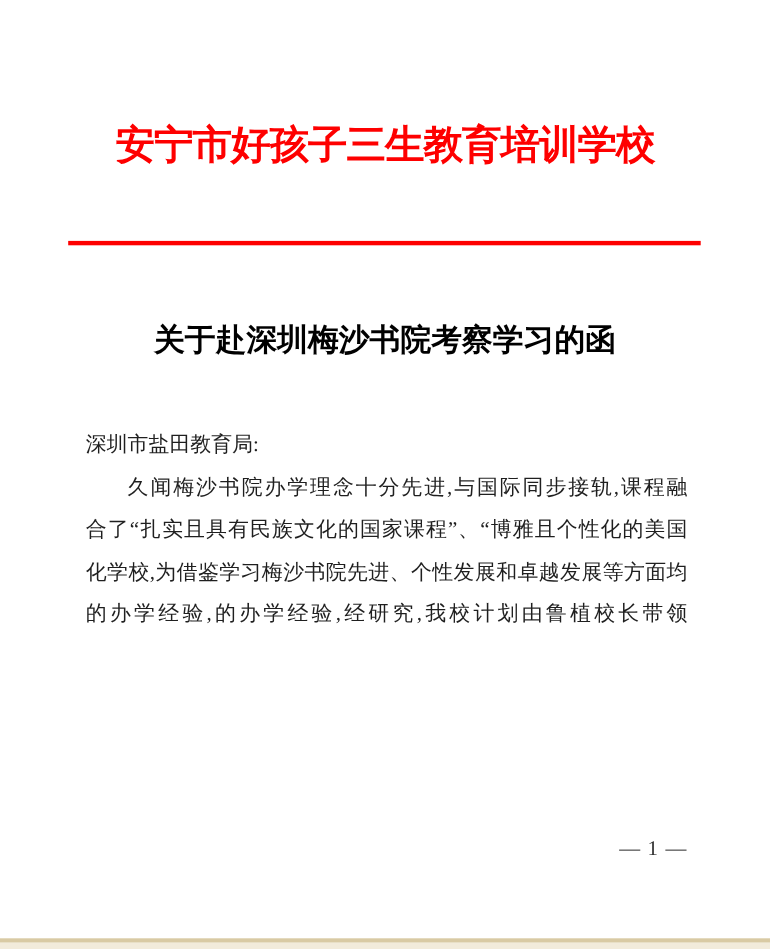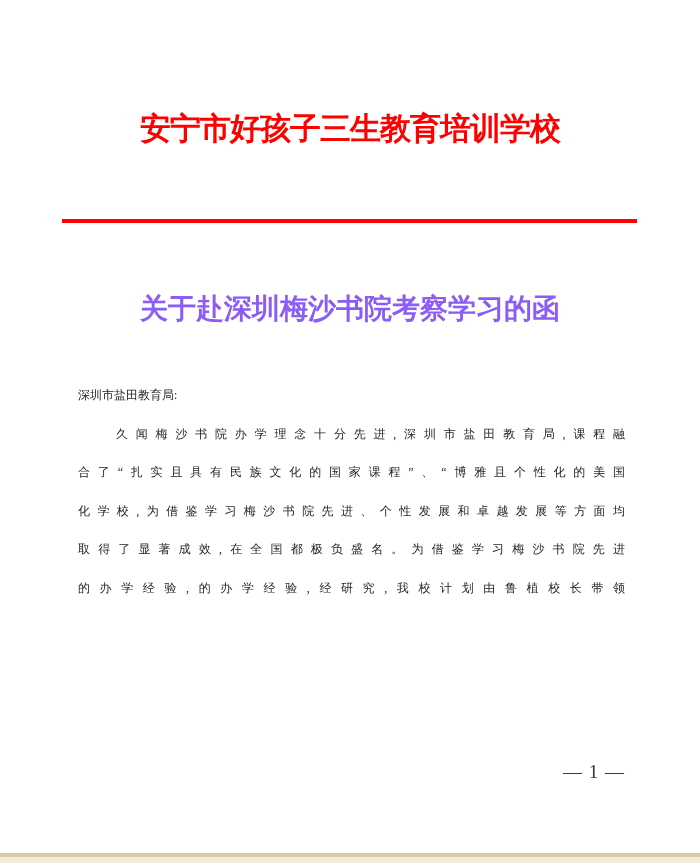--- a/index.html
+++ b/index.html
@@ -14,21 +14,21 @@
     background: #ffffff;
     overflow: hidden;
     font-family: "Liberation Serif", "DejaVu Serif", serif;
   }
   .letterhead {
     position: absolute;
     top: 108px;
     left: 0;
     width: 100%;
     text-align: center;
-    font-size: 31px;
+    font-size: 36px;
     font-weight: bold;
     letter-spacing: -1px;
     color: #fe0000;
     white-space: nowrap;
   }
   .red-line {
     position: absolute;
     top: 219px;
     left: 62px;
     width: 575px;
@@ -36,29 +36,29 @@
     background: #fe0000;
   }
   .doc-title {
     position: absolute;
     top: 290px;
     left: 0;
     width: 100%;
     text-align: center;
     font-size: 28px;
     font-weight: bold;
-    color: #8b5cf6;
+    color: #000000;
     white-space: nowrap;
   }
   .body-text {
     position: absolute;
-    top: 376px;
+    top: 386px;
     left: 78px;
     width: 547px;
-    font-size: 12px;
+    font-size: 19px;
     line-height: 38.5px;
     color: #1f1f1f;
   }
   .salutation {
     text-align: left;
   }
   .body-line {
     text-align: justify;
     text-align-last: justify;
     text-justify: inter-character;
@@ -99,24 +99,23 @@
 <div class="page">
 
   <div class="letterhead">安宁市好孩子三生教育培训学校</div>
 
   <div class="red-line"></div>
 
   <div class="doc-title">关于赴深圳梅沙书院考察学习的函</div>
 
   <div class="body-text">
     <div class="salutation">深圳市盐田教育局:</div>
-    <div class="body-line indent">久闻梅沙书院办学理念十分先进,深圳市盐田教育局,课程融</div>
+    <div class="body-line indent">久闻梅沙书院办学理念十分先进,与国际同步接轨,课程融</div>
     <div class="body-line">合了“扎实且具有民族文化的国家课程”、“博雅且个性化的美国</div>
     <div class="body-line">化学校,为借鉴学习梅沙书院先进、个性发展和卓越发展等方面均</div>
-    <div class="body-line">取得了显著成效,在全国都极负盛名。为借鉴学习梅沙书院先进</div>
     <div class="body-line">的办学经验,的办学经验,经研究,我校计划由鲁植校长带领</div>
   </div>
 
   <div class="page-number">— 1 —</div>
 
   <div class="scan-edge">
     <div class="scan-edge-line"></div>
     <div class="scan-edge-light"></div>
   </div>
 

